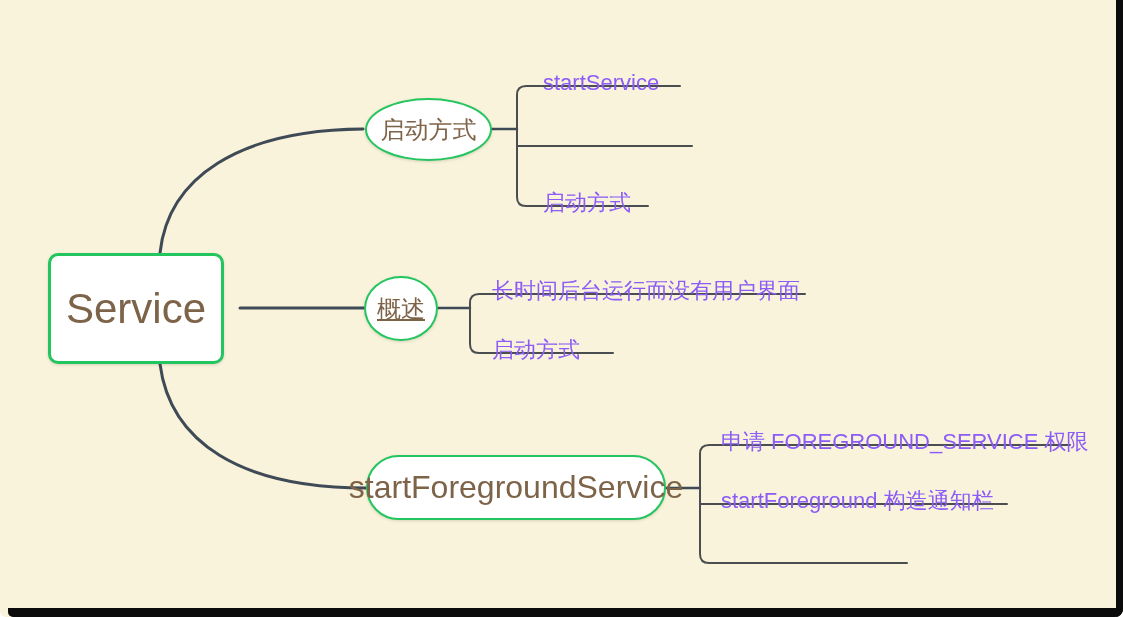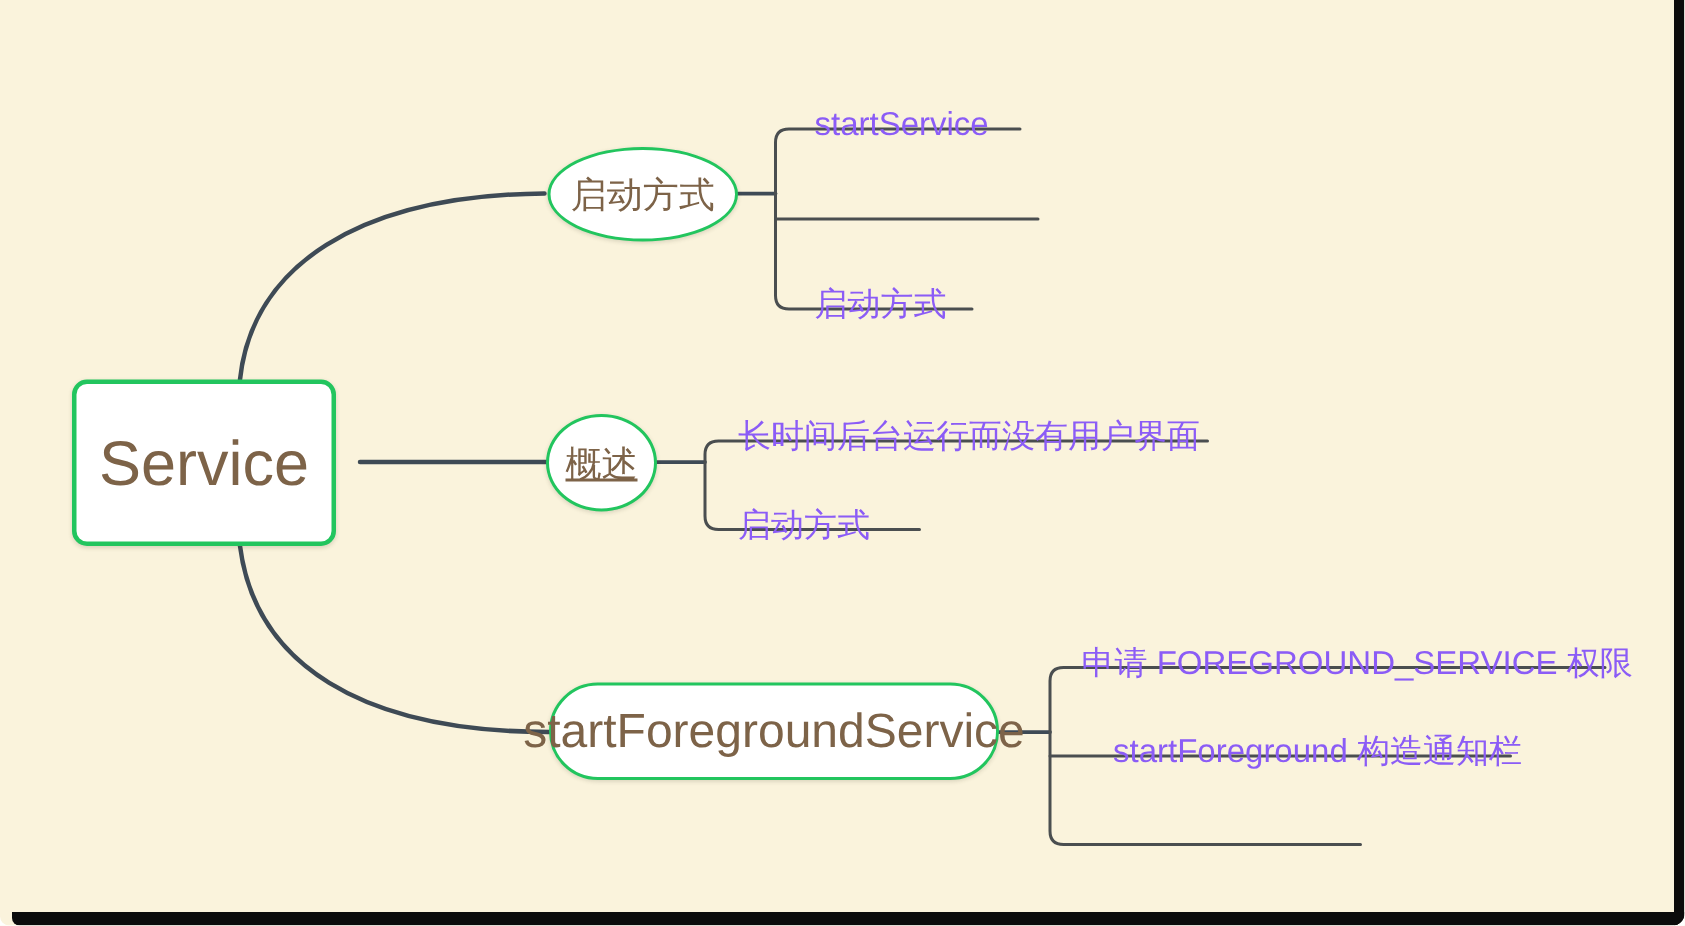--- a/index.html
+++ b/index.html
@@ -74,21 +74,21 @@
   }
   
   .c-1-0 { left: 543px; top: 52px; }
   .c-1-1 { left: 543px; top: 112px; }
   .c-1-2 { left: 543px; top: 172px; }
   
   .c-2-0 { left: 492px; top: 260px; }
   .c-2-1 { left: 492px; top: 319px; }
   
   .c-3-0 { left: 721px; top: 411px; }
-  .c-3-1 { left: 742px; top: 470px; }
+  .c-3-1 { left: 721px; top: 470px; }
   .c-3-2 { left: 721px; top: 529px; }
   
   .edge-right {
     position: absolute;
     top: 0; right: 0;
     width: 7px; height: 100%;
     background: #0b0b0b;
   }
   .edge-bottom {
     position: absolute;

